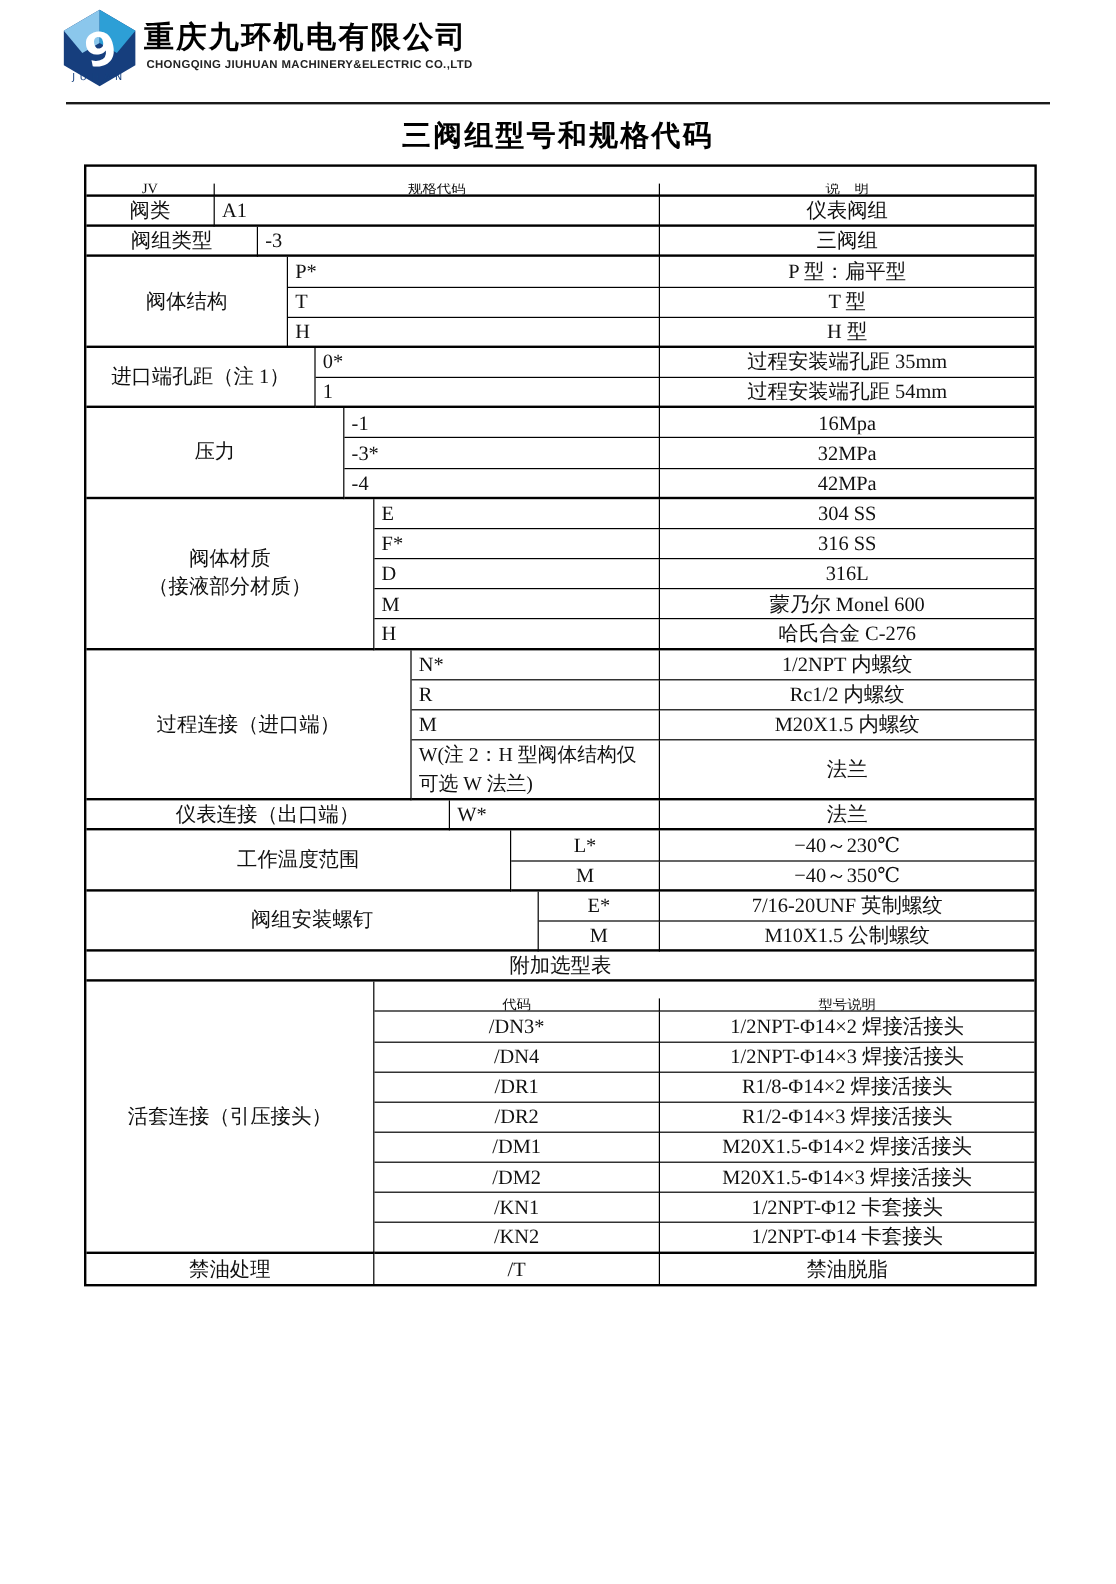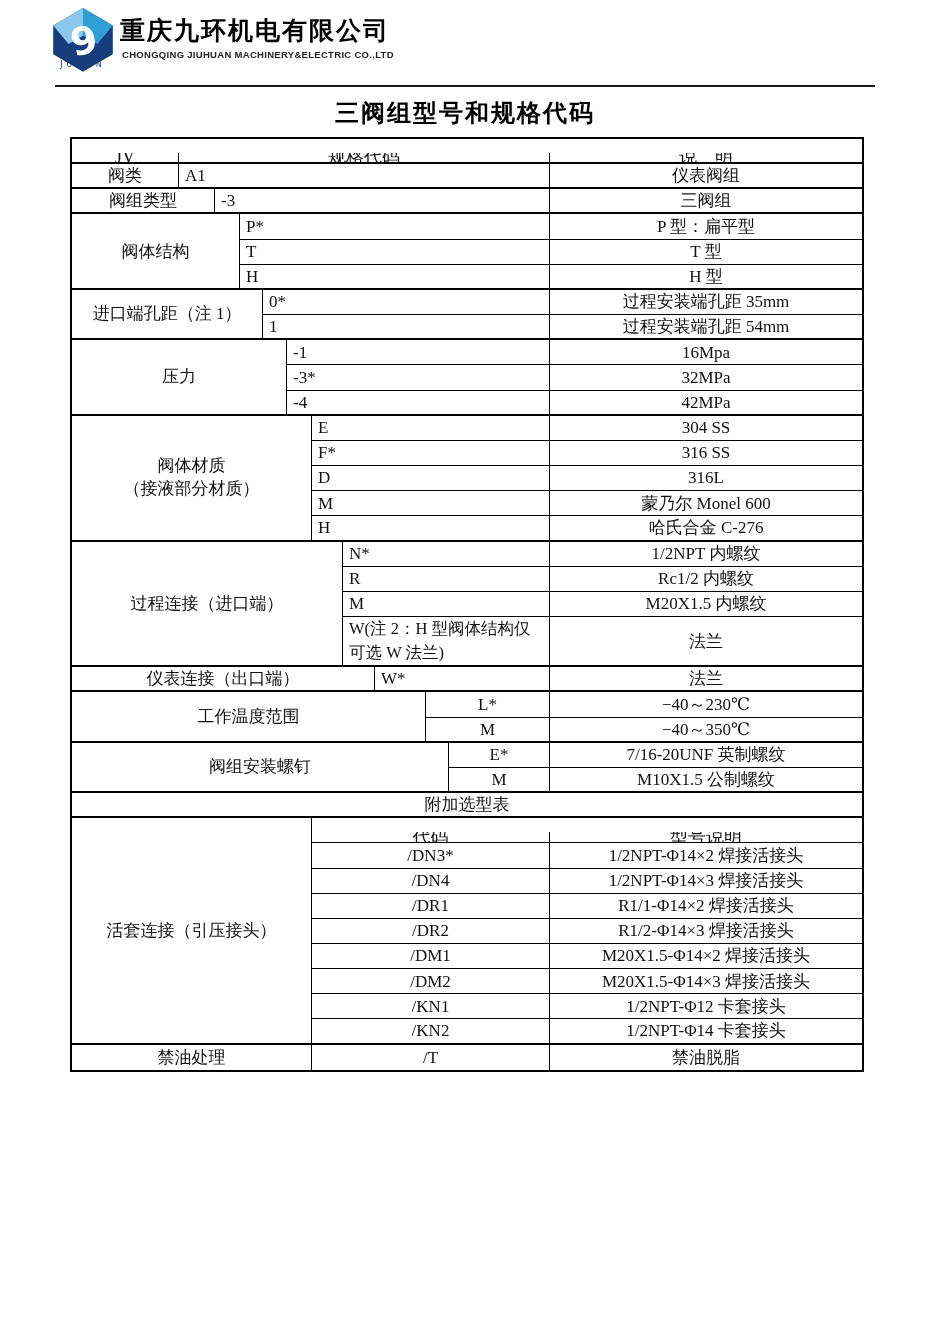--- a/index.html
+++ b/index.html
@@ -26,21 +26,21 @@
       border:2px solid #000;}
   .cell{display:flex;align-items:center;justify-content:center;text-align:center;
         border-right:1.2px solid #000;border-bottom:1.2px solid #000;
         font-size:17px;line-height:1.25;overflow:hidden;white-space:nowrap;}
   .left{justify-content:flex-start;text-align:left;padding-left:6px;}
   .sb{border-bottom-width:2.2px;}   
   .er{border-right:none;}           
   .eb{border-bottom:none;}          
   .col2{flex-direction:column;line-height:1.35;}
   .note{white-space:normal;font-size:16.5px;line-height:24px;padding-right:4px;}
-  .hdr{font-size:18px;margin-top:14px;}
+  .hdr{font-size:12px;margin-top:14px;}
 </style>
 </head>
 <body>
 
 <div class="page">
 
   <div class="logo-wrap">
     <svg viewBox="0 0 72 68" width="74" height="70" aria-hidden="true">
       <polygon points="36,2 65,19 65,47 36,64 7,47 7,19" fill="#163e7d"></polygon>
       <polygon points="36,2 7,19 22,37 36,29" fill="#8bc7ec"></polygon>
@@ -136,21 +136,21 @@
 
     <div class="cell sb" style="grid-area:28/1/37/7">活套连接（引压接头）</div>
     <div class="cell hdr" style="grid-area:28/7/29/12">代码</div>
     <div class="cell hdr er" style="grid-area:28/12/29/13">型号说明</div>
 
     <div class="cell" style="grid-area:29/7/30/12">/DN3*</div>
     <div class="cell er" style="grid-area:29/12/30/13">1/2NPT-Φ14×2 焊接活接头</div>
     <div class="cell" style="grid-area:30/7/31/12">/DN4</div>
     <div class="cell er" style="grid-area:30/12/31/13">1/2NPT-Φ14×3 焊接活接头</div>
     <div class="cell" style="grid-area:31/7/32/12">/DR1</div>
-    <div class="cell er" style="grid-area:31/12/32/13">R1/1-Φ14×2 焊接活接头</div>
+    <div class="cell er" style="grid-area:31/12/32/13">R1/8-Φ14×2 焊接活接头</div>
     <div class="cell" style="grid-area:32/7/33/12">/DR2</div>
     <div class="cell er" style="grid-area:32/12/33/13">R1/2-Φ14×3 焊接活接头</div>
     <div class="cell" style="grid-area:33/7/34/12">/DM1</div>
     <div class="cell er" style="grid-area:33/12/34/13">M20X1.5-Φ14×2 焊接活接头</div>
     <div class="cell" style="grid-area:34/7/35/12">/DM2</div>
     <div class="cell er" style="grid-area:34/12/35/13">M20X1.5-Φ14×3 焊接活接头</div>
     <div class="cell" style="grid-area:35/7/36/12">/KN1</div>
     <div class="cell er" style="grid-area:35/12/36/13">1/2NPT-Φ12 卡套接头</div>
     <div class="cell sb" style="grid-area:36/7/37/12">/KN2</div>
     <div class="cell sb er" style="grid-area:36/12/37/13">1/2NPT-Φ14 卡套接头</div>

